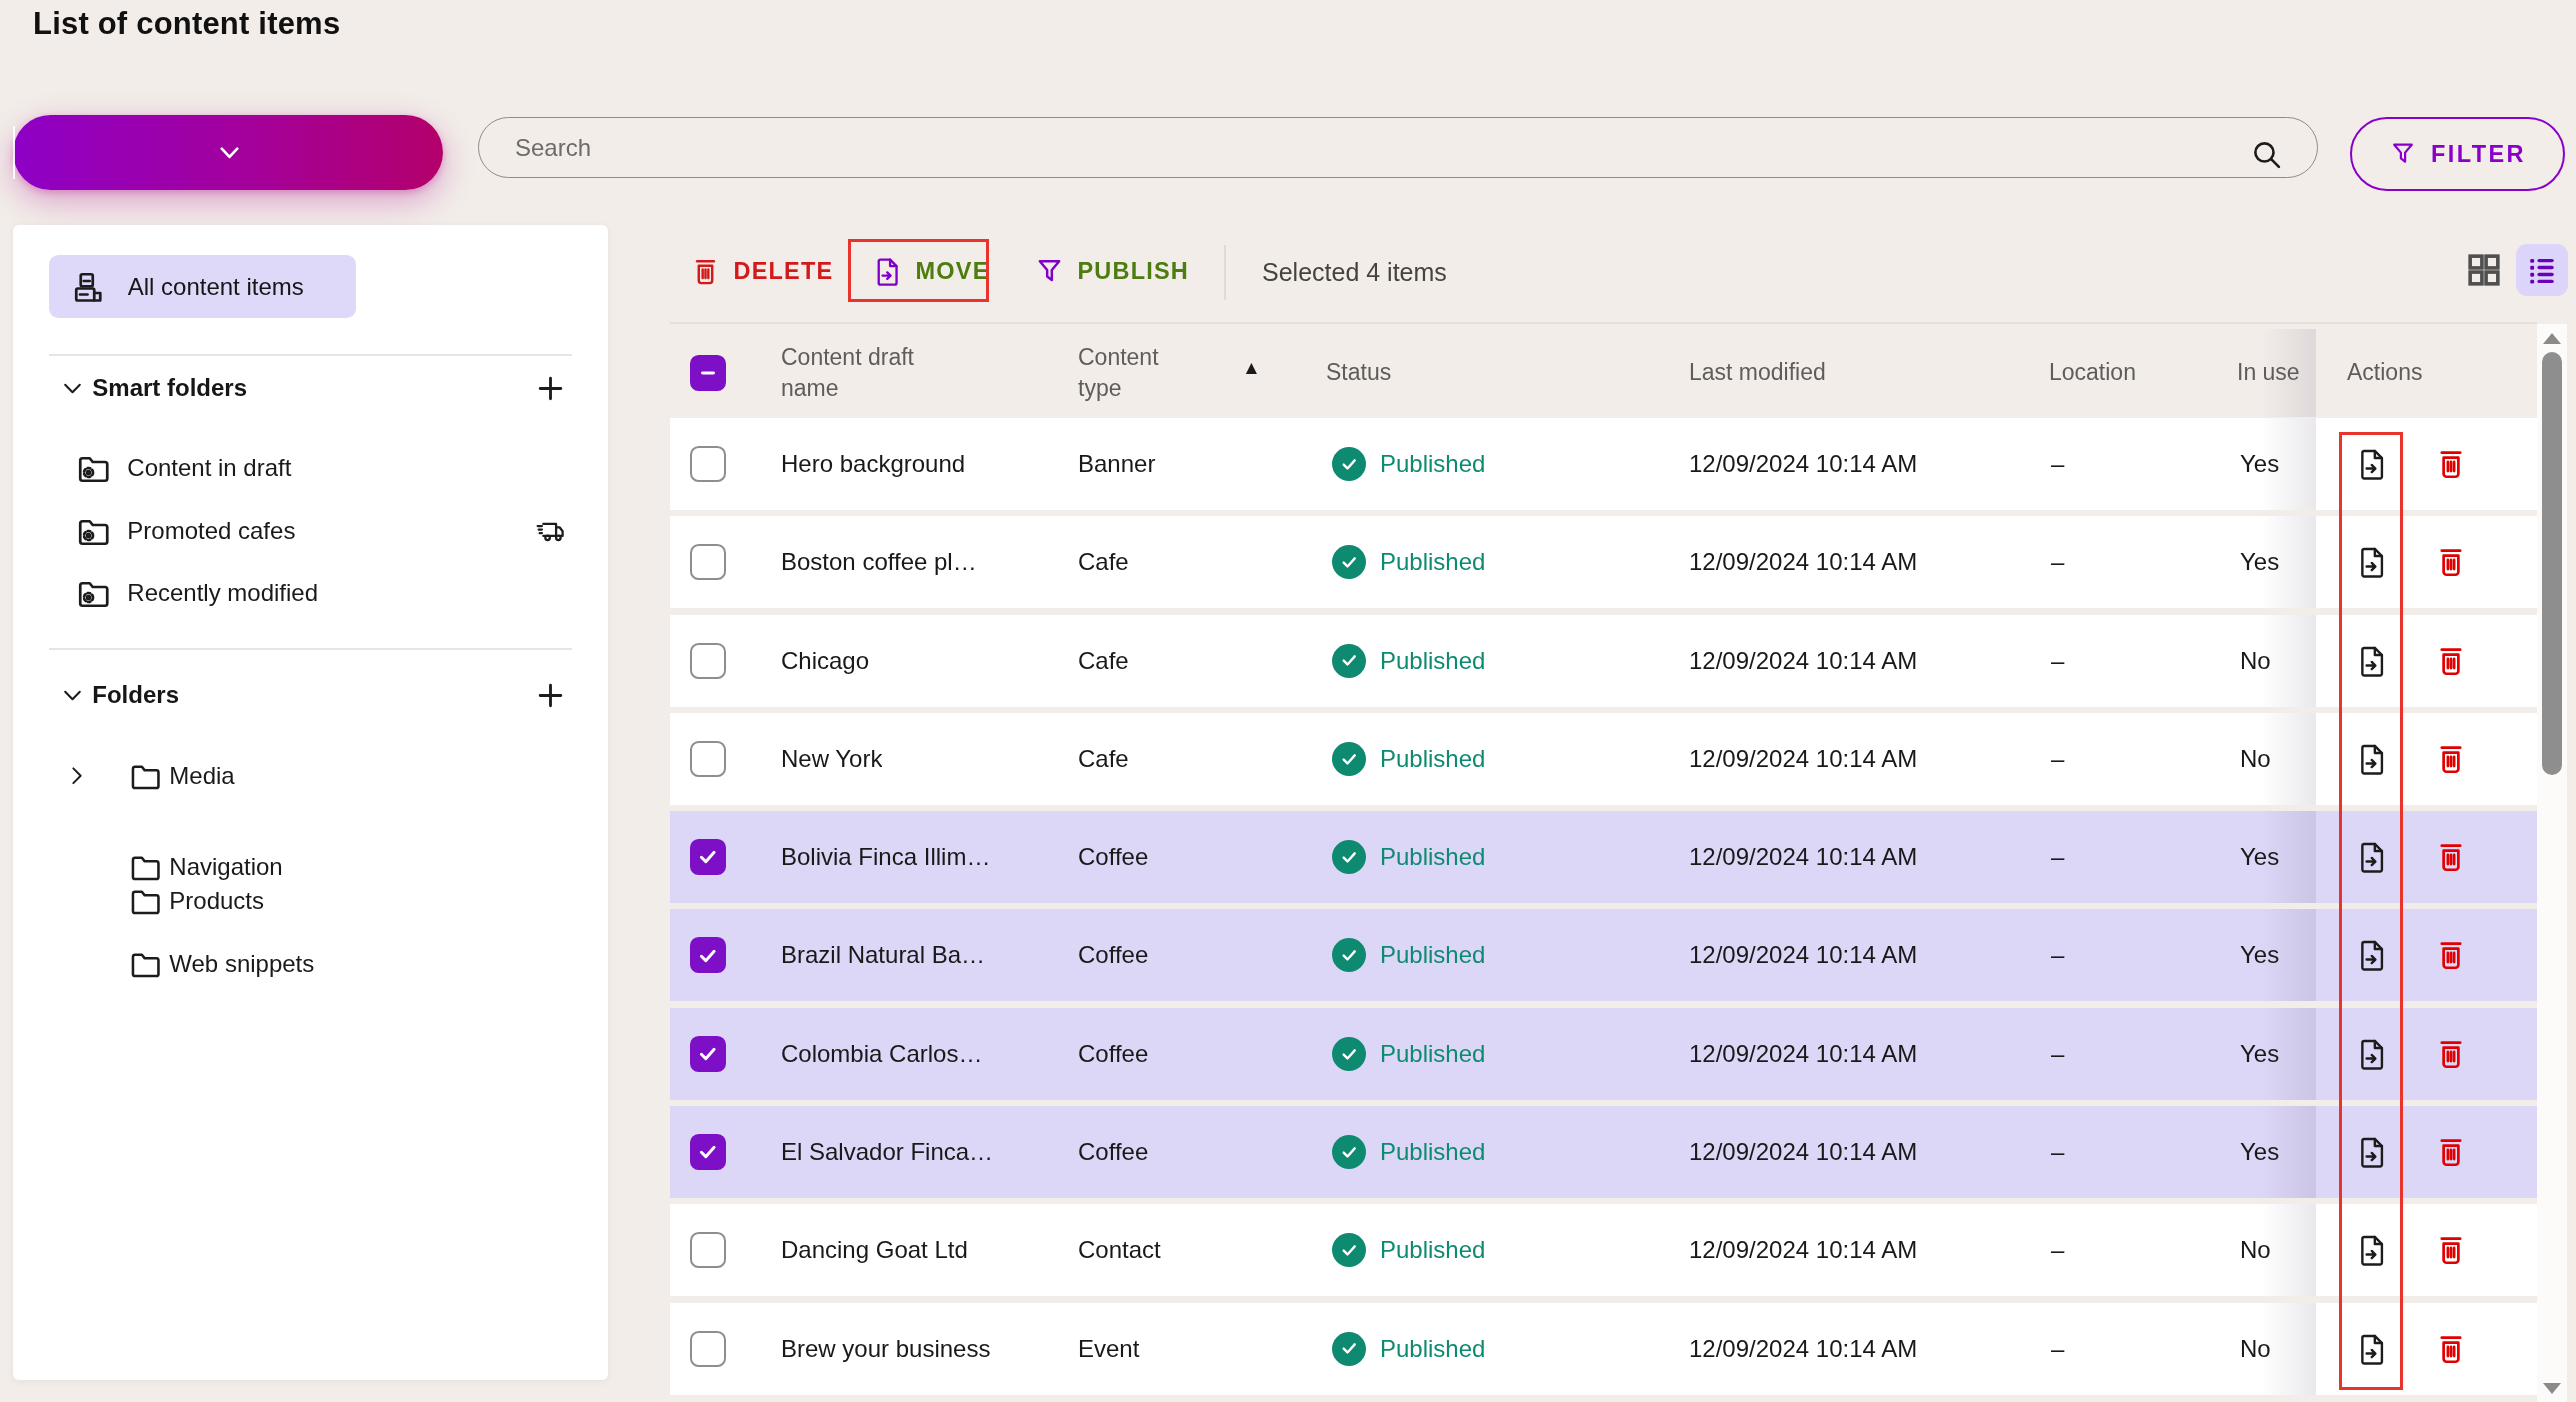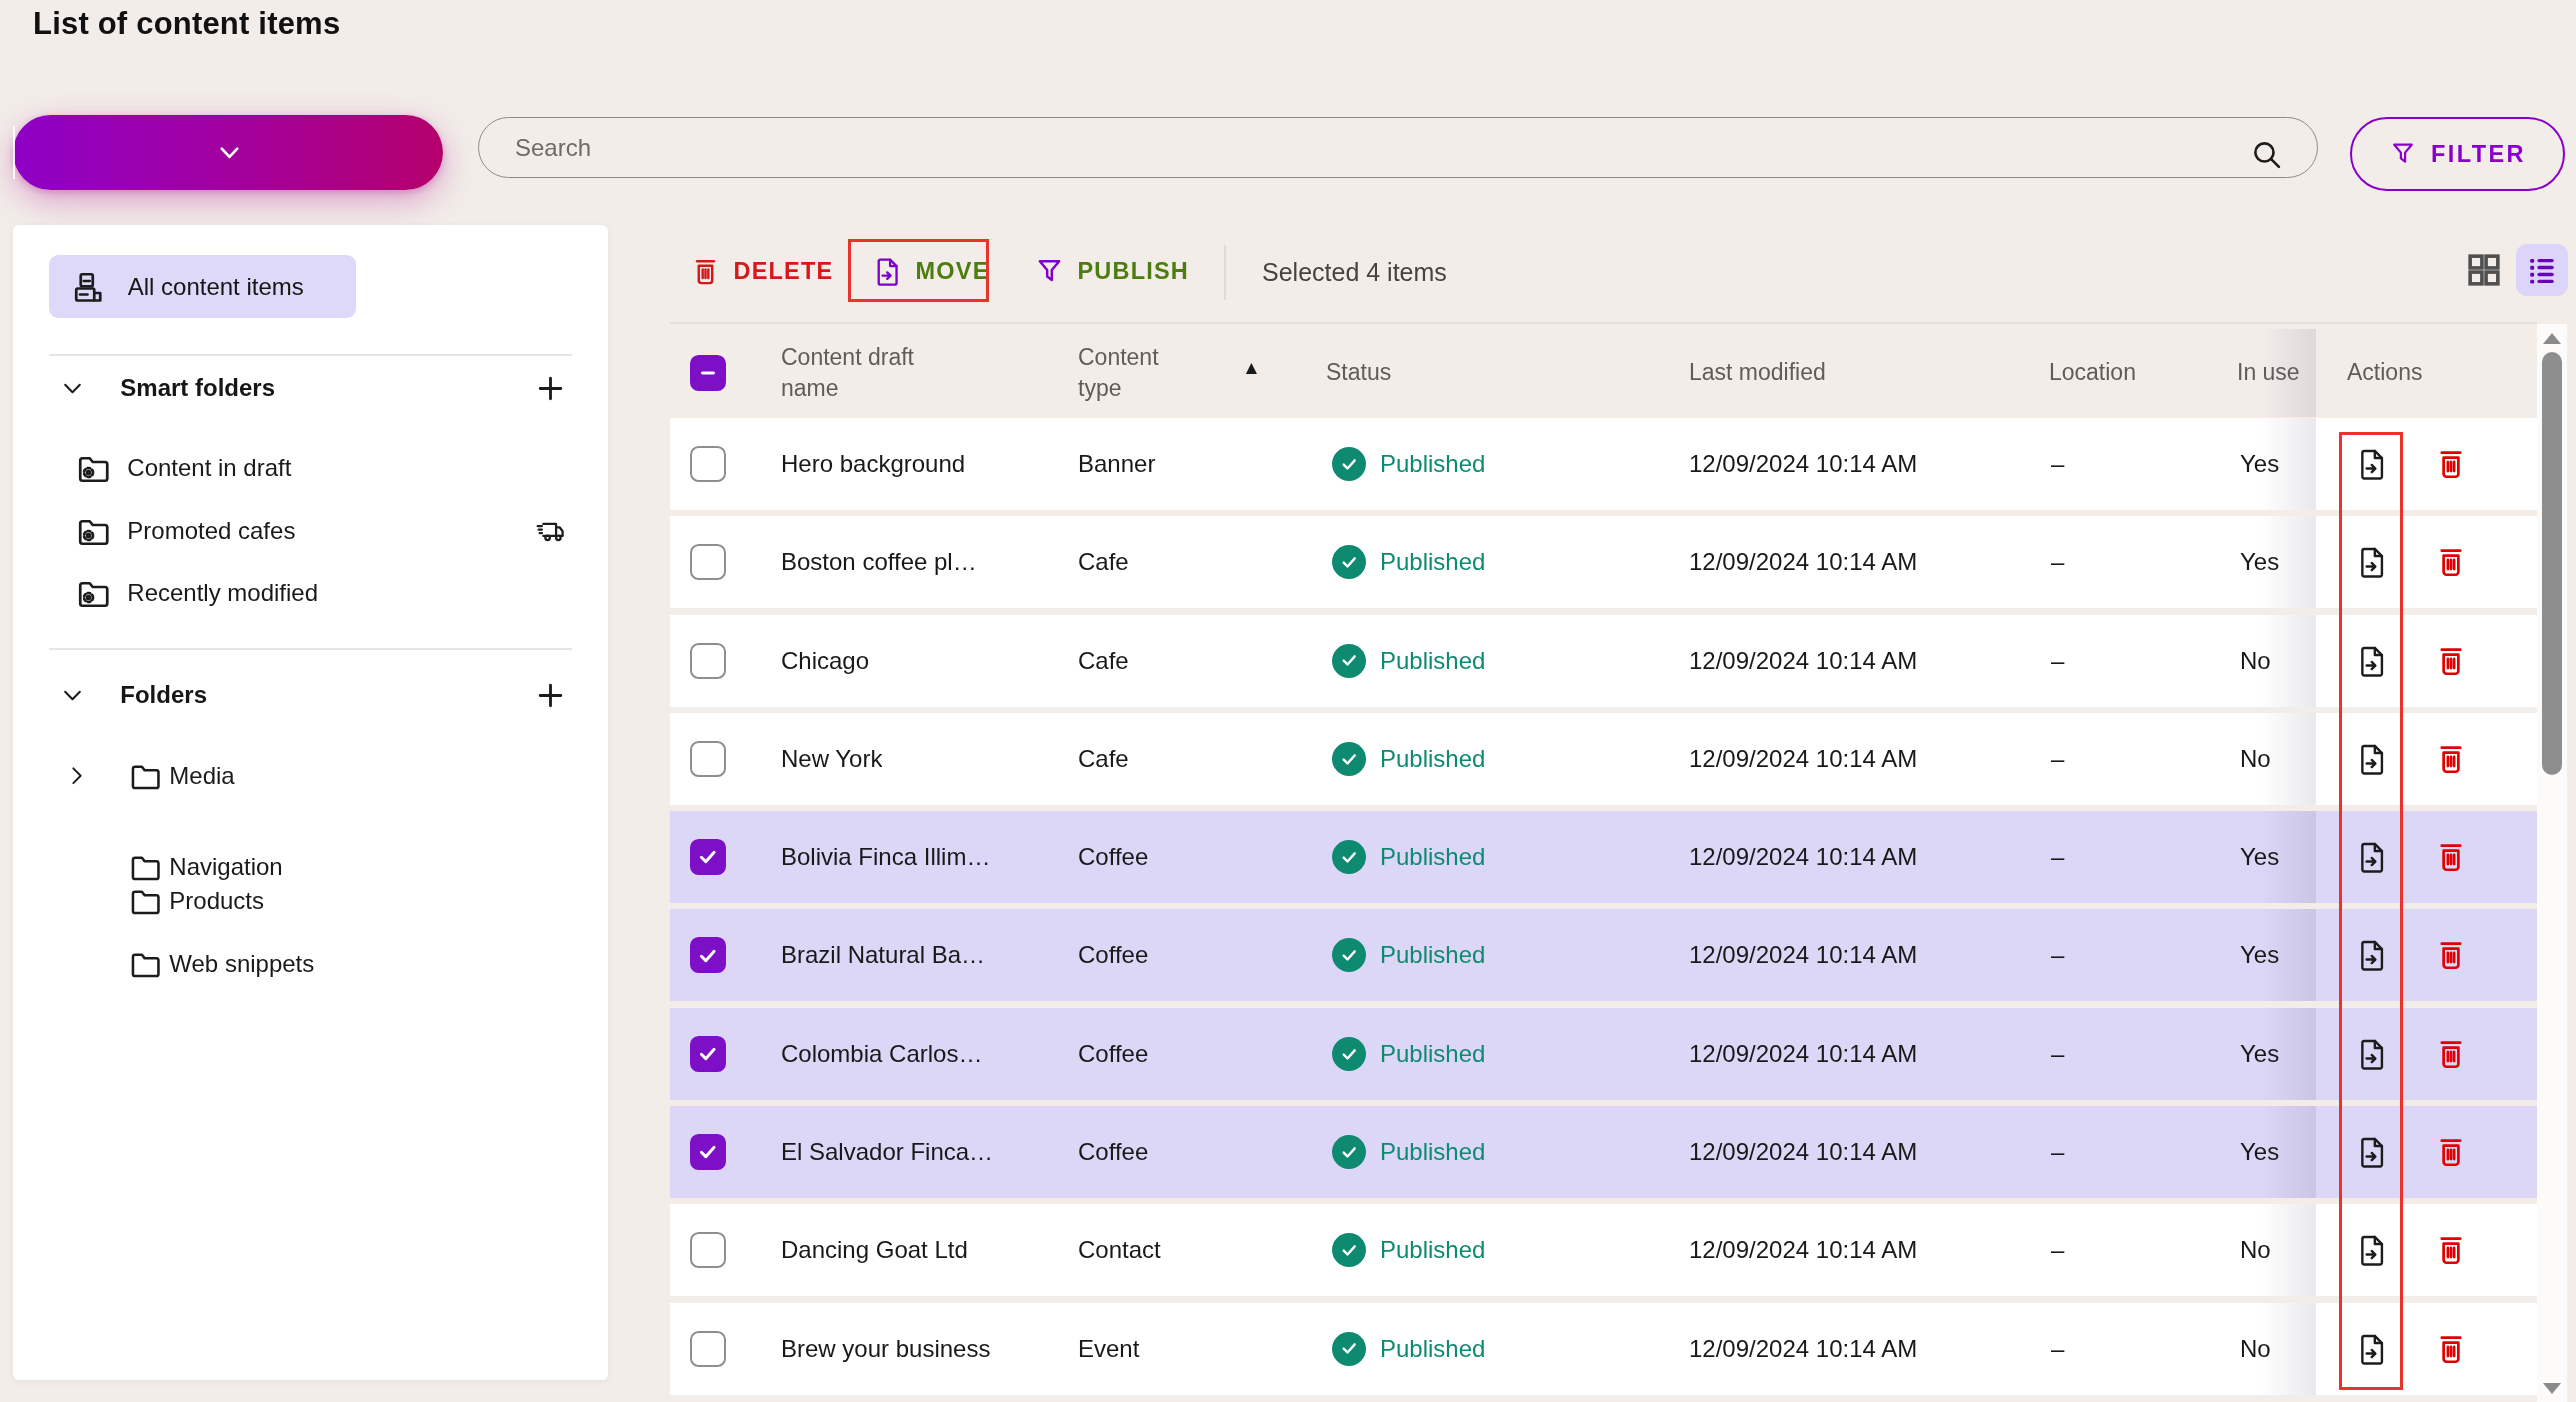--- a/index.html
+++ b/index.html
@@ -26,21 +26,21 @@
   .search-box input { flex:1; border:none; outline:none; background:transparent; font-family:inherit; font-size:24px; color:#3A3A3A; padding:0 78px 0 36px; }
   .search-box input::placeholder { color:#6E6B68; }
   .search-glyph { position:absolute; right:34px; top:20.4px; }
 
   .btn-filter { position:absolute; left:2350px; top:117px; width:215px; height:74px; border:2.4px solid #8A00C9; border-radius:37px; display:flex; align-items:center; justify-content:center; gap:14px; color:#8A00C9; font-weight:bold; font-size:23.5px; letter-spacing:2.4px; cursor:pointer; }
 
   
   .sidebar { position:absolute; left:13.3px; top:225px; width:595px; height:1155px; background:#FFFFFF; border-radius:6px; box-shadow:0 1.6px 7.8px rgba(70,55,40,.06); }
   .all-items { position:absolute; left:36px; top:30px; width:307px; height:63px; background:#DFD9F9; border-radius:9.4px; display:flex; align-items:center; gap:20.4px; padding-left:22px; font-size:24px; color:#161616; cursor:pointer; }
   .side-divider { position:absolute; left:36px; right:36px; height:1.6px; background:#E8E4E1; }
-  .sec-head { position:absolute; left:47px; display:flex; align-items:center; gap:35px; font-size:24px; font-weight:bold; color:#161616; cursor:pointer; }
+  .sec-head { position:absolute; left:47px; display:flex; align-items:center; gap:7px; font-size:24px; font-weight:bold; color:#161616; cursor:pointer; }
   .sec-plus { position:absolute; right:41px; width:34px; height:34px; display:flex; align-items:center; justify-content:center; cursor:pointer; }
   .side-item { position:absolute; left:0; right:0; height:52px; display:flex; align-items:center; cursor:pointer; font-size:24px; color:#1A1A1A; }
   .side-item .icon-slot { position:absolute; left:62px; }
   .side-item .lbl { position:absolute; left:114px; }
   .side-item .lbl2 { position:absolute; left:156px; }
   .side-item .expander { position:absolute; left:52px; }
   .side-item .folder-slot { position:absolute; left:115px; }
   .side-item .trail { position:absolute; right:42px; }
 
   

